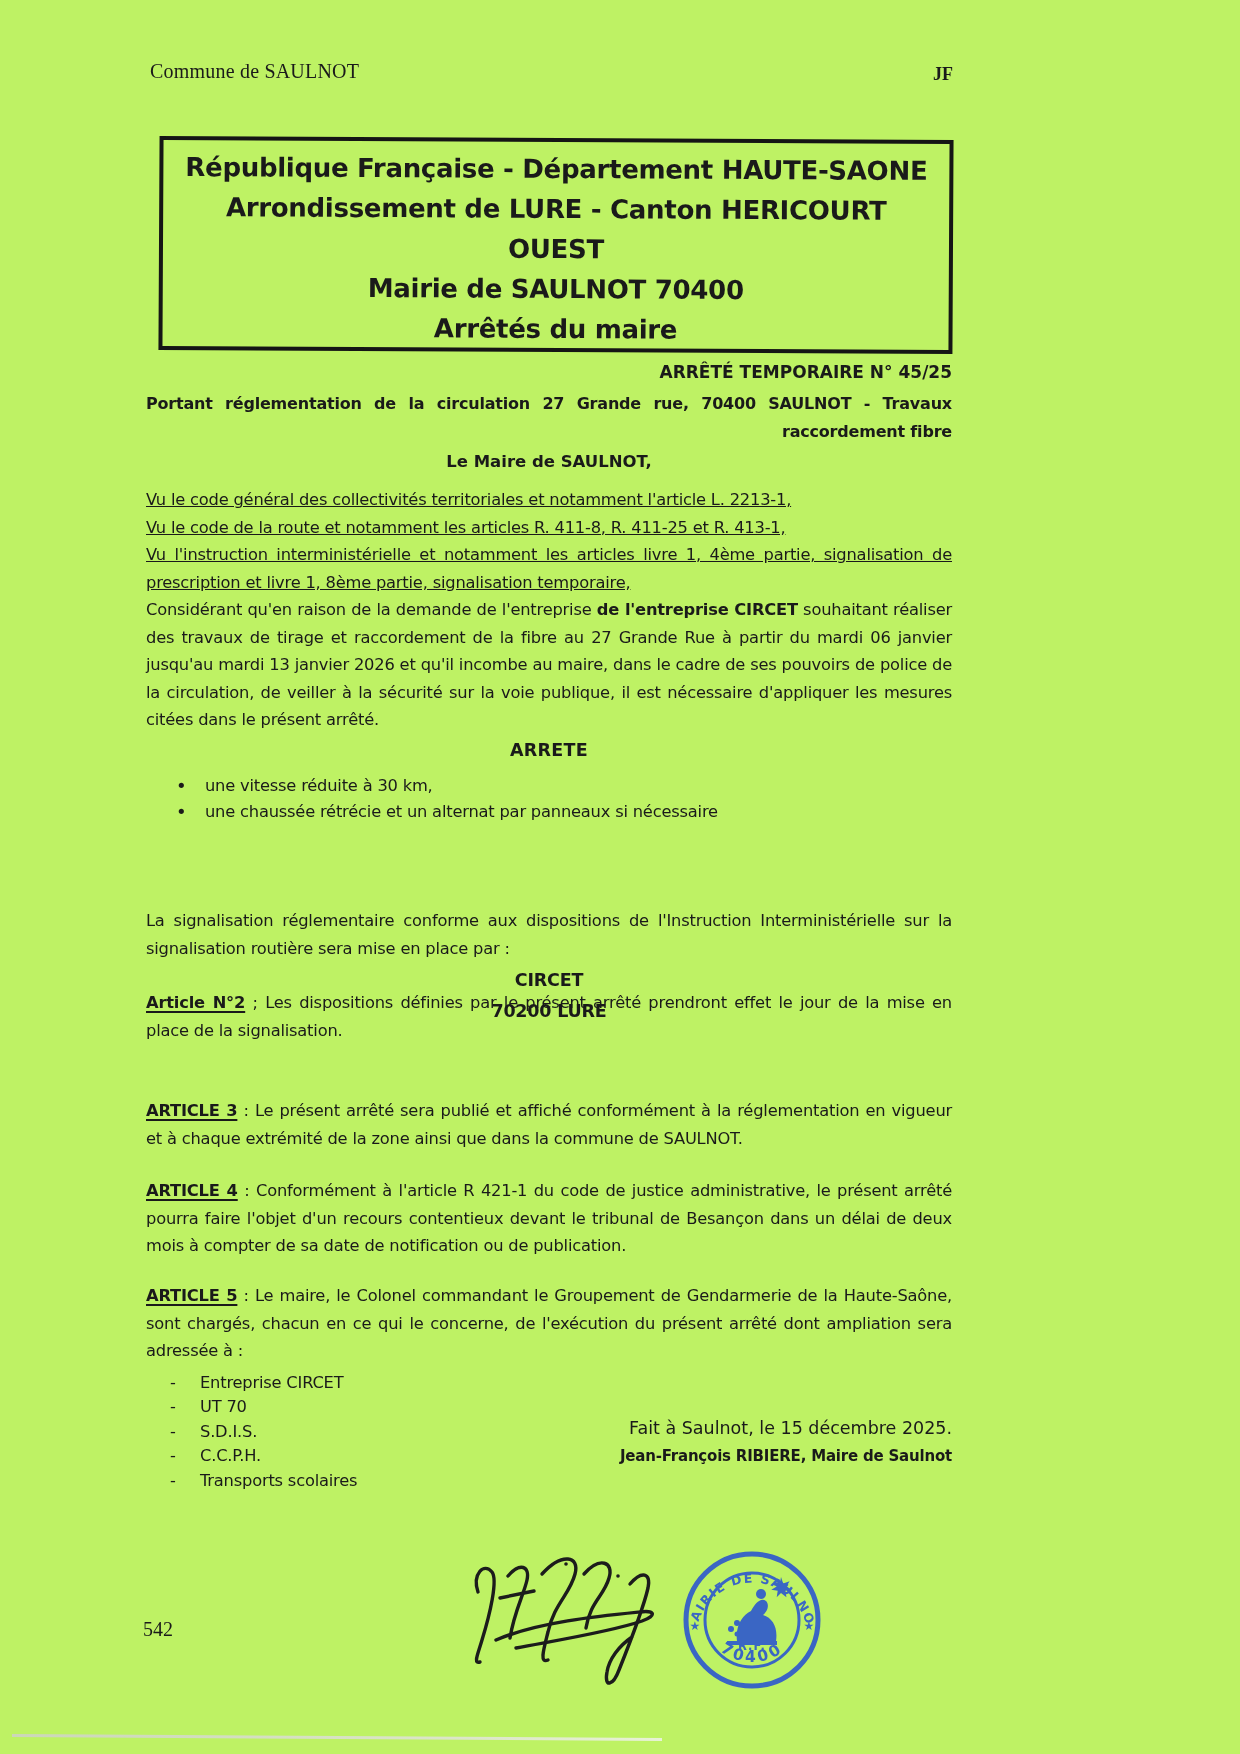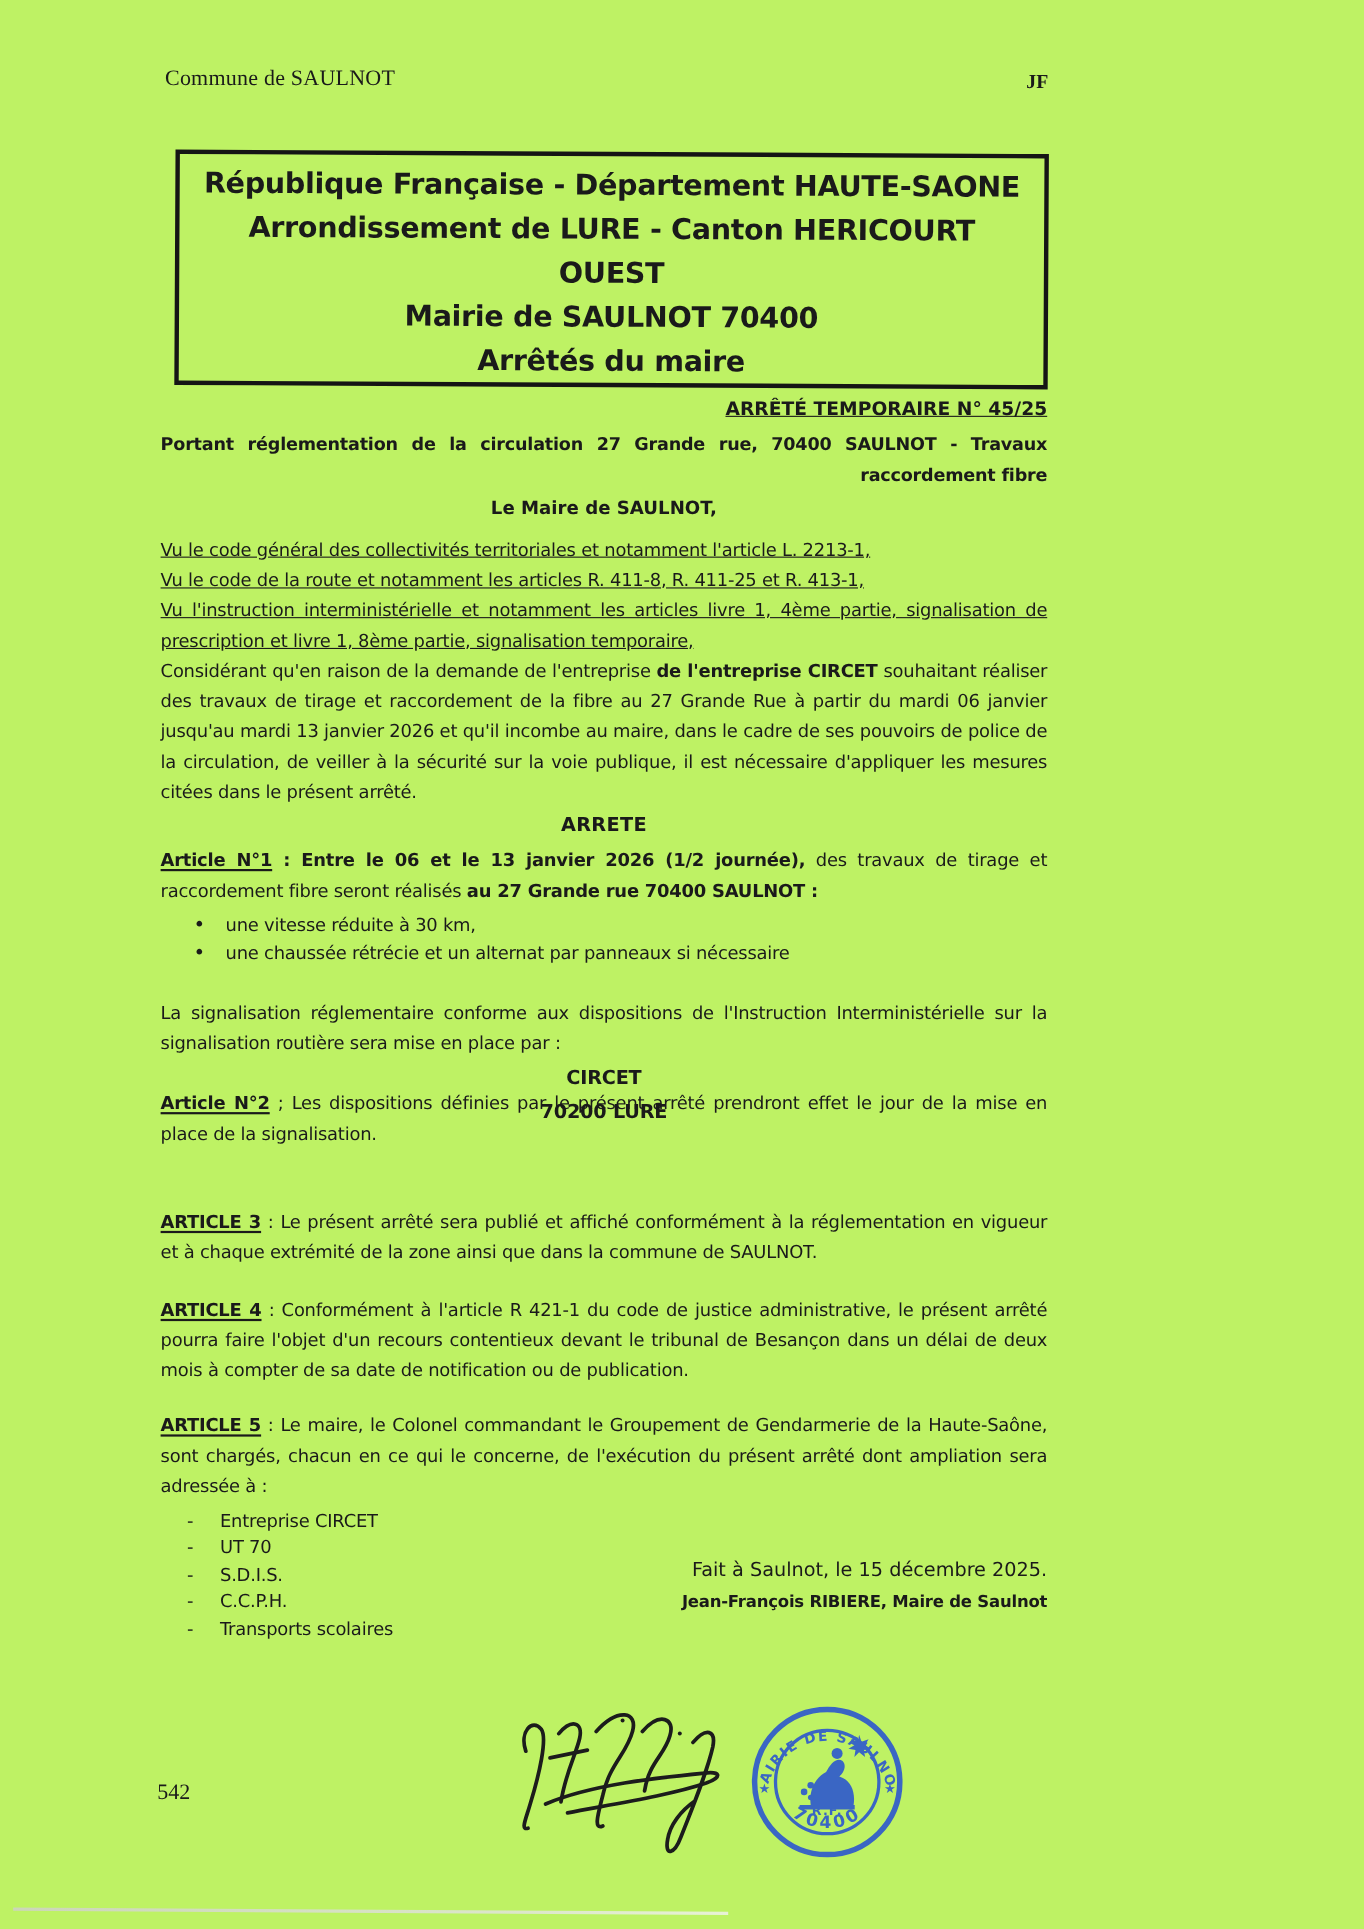--- a/index.html
+++ b/index.html
@@ -14,21 +14,21 @@
     position:absolute;left:159px;top:138px;width:794px;height:214px;
     border:4px solid #151515;box-sizing:border-box;transform:rotate(.3deg);
     text-align:center;padding-top:7px;
   }
   .tb-line{font-size:26px;font-weight:bold;line-height:40px;letter-spacing:-.3px;white-space:nowrap;}
   .col{position:absolute;left:146px;width:806px;}
   .just{text-align:justify;}
   .blk{display:block;text-decoration:underline;}
   .m0{margin:0;}
   .body-txt{font-size:16.3px;line-height:27.5px;letter-spacing:-.2px;}
-  .subject-number{top:362px;text-align:right;font-weight:bold;font-size:17px;text-decoration:underline;}
+  .subject-number{top:362px;text-align:right;font-weight:bold;font-size:17px;}
   .subject{top:390px;font-weight:bold;font-size:16px;line-height:28px;letter-spacing:-.2px;}
   .subj-l1{display:block;text-align:justify;text-align-last:justify;}
   .subj-l2{display:block;text-align:right;}
   .salutation{top:452px;text-align:center;font-weight:bold;font-size:16.5px;}
   .recitals{top:486px;}
   .arrete-heading{top:740px;text-align:center;font-weight:bold;font-size:17.5px;letter-spacing:.3px;}
   .art p{margin:0;}
   .u{text-decoration:underline;text-underline-offset:3px;text-decoration-thickness:2px;}
   b{font-weight:bold;}
   .article1{top:768px;}
@@ -88,21 +88,20 @@
   <div class="col recitals body-txt">
     <span class="blk">Vu le code général des collectivités territoriales et notamment l'article L. 2213-1,</span>
     <span class="blk">Vu le code de la route et notamment les articles R. 411-8, R. 411-25 et R. 413-1,</span>
     <span class="blk just">Vu l'instruction interministérielle et notamment les articles livre 1, 4ème partie, signalisation de prescription et livre 1, 8ème partie, signalisation temporaire,</span>
     <p class="just m0"><span>Considérant qu'en raison de la demande de l'entreprise </span><b>de l'entreprise CIRCET</b><span> souhaitant réaliser des travaux de tirage et raccordement de la fibre au 27 Grande Rue à partir du mardi 06 janvier jusqu'au mardi 13 janvier 2026 et qu'il incombe au maire, dans le cadre de ses pouvoirs de police de la circulation, de veiller à la sécurité sur la voie publique, il est nécessaire d'appliquer les mesures citées dans le présent arrêté.</span></p>
   </div>
 
   <div class="col arrete-heading">ARRETE</div>
 
   <div class="col article1 art body-txt">
-    <p class="just"><b class="u">Article N°1</b><b> : </b><b>Entre le 06 et le 13 janvier 2026 (1/2 journée),</b><span> des travaux de tirage et raccordement fibre seront réalisés </span><b>au 27 Grande rue 70400 SAULNOT :</b></p>
     <ul class="bullets">
       <li>une vitesse réduite à 30 km,</li>
       <li>une chaussée rétrécie et un alternat par panneaux si nécessaire</li>
     </ul>
   </div>
 
   <div class="col signalisation body-txt">
     <p class="just m0">La signalisation réglementaire conforme aux dispositions de l'Instruction Interministérielle sur la signalisation routière sera mise en place par :</p>
     <div class="center-co">CIRCET</div>
     <div class="center-co">70200 LURE</div>

